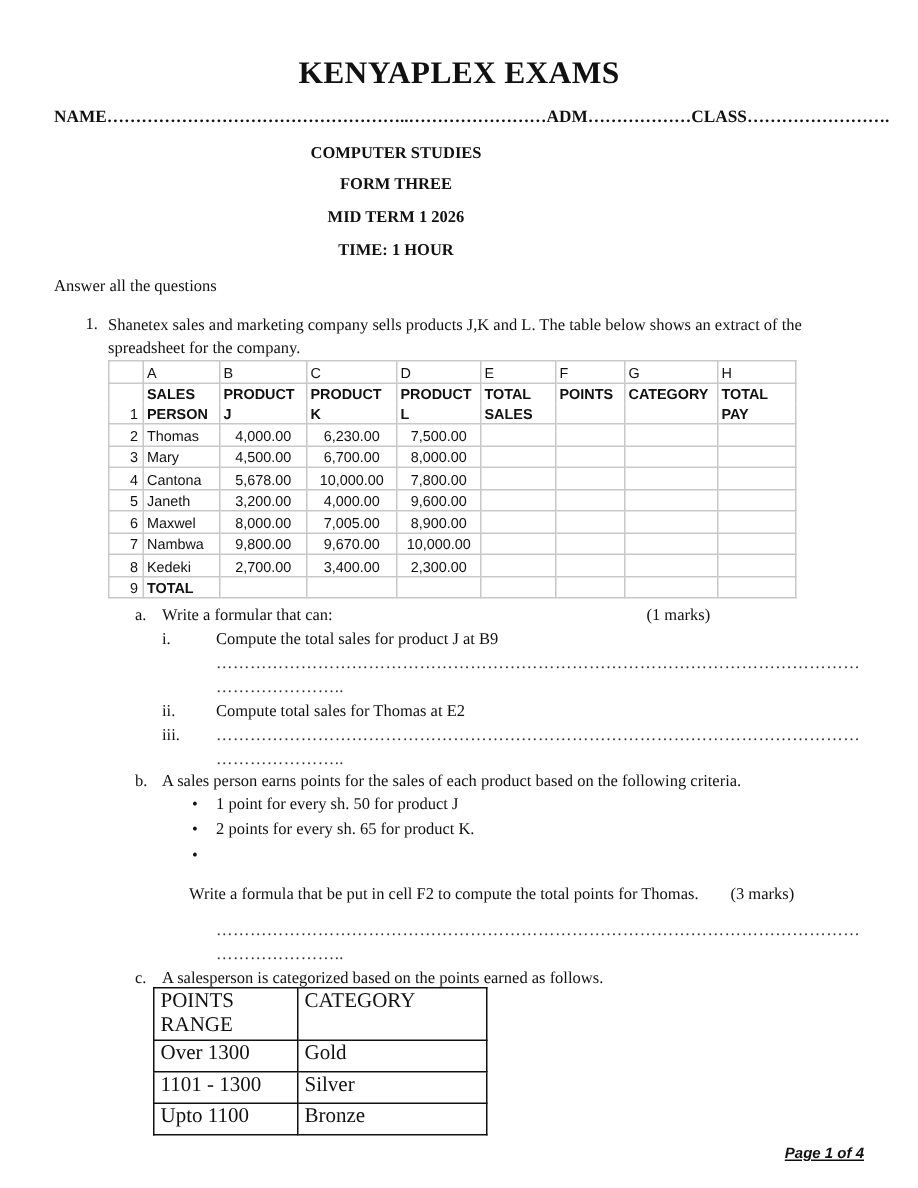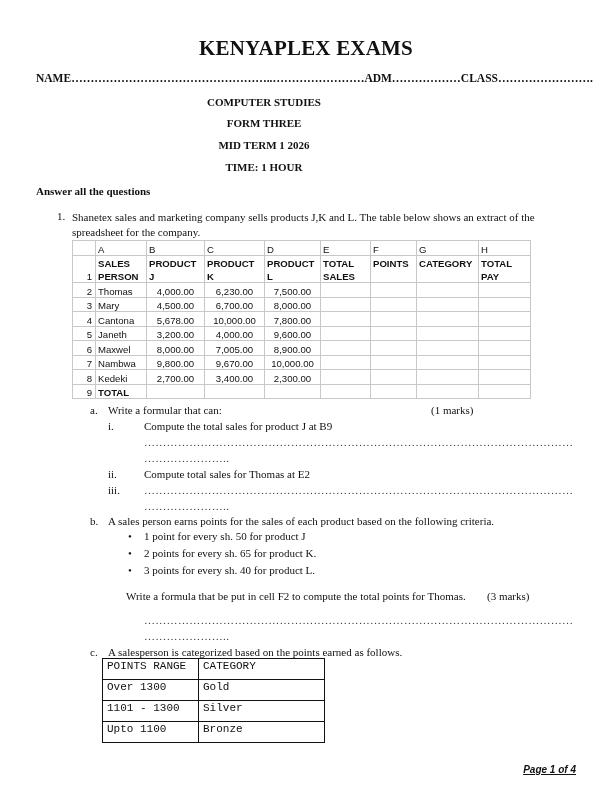--- a/index.html
+++ b/index.html
@@ -1,36 +1,36 @@
 <!DOCTYPE html>
 <html><head>
 <meta charset="utf-8">
 <style>
   html, body { margin:0; padding:0; background:#ffffff; }
   body { width:612px; height:792px; position:relative; overflow:hidden; color:#111; font-family:"Liberation Serif", serif; }
   .abs { position:absolute; }
   .title { left:0; width:612px; top:36px; text-align:center; font-weight:bold; font-size:21px; letter-spacing:0.2px; }
   .nameline { left:36px; top:72px; font-size:11.5px; white-space:nowrap;font-weight:bold; }
   .hdr { left:0; width:528px; text-align:center; font-weight:bold; font-size:11px; }
-  .instr { left:36px; top:185px; font-weight:bold; font-size:11px; }
+  .instr { left:36px; top:185px; font-weight:normal; font-size:11px; }
   .q1num { left:57px; top:210px; font-size:11px; }
   .q1text { left:72px; top:210px; width:500px; font-size:11px; line-height:15px; }
   
   table.sheet { position:absolute; left:72px; top:240px; border-collapse:collapse; font-family:"Liberation Sans", sans-serif; font-size:9.6px; }
   table.sheet td { border:1px solid #c8c8c8; padding:0 2px; height:13.5px; vertical-align:bottom; white-space:nowrap; }
   table.sheet td.rn { text-align:right; padding-right:3px; }
   table.sheet td.num { text-align:center; }
   table.sheet td.b { font-weight:bold; }
   table.sheet tr.h1 td { height:13px; }
   .txt { font-size:11px; white-space:nowrap; }
   .dots { font-size:11px; white-space:nowrap; overflow:hidden; color:#333; letter-spacing:0.3px; }
   ul.crit { position:absolute; left:128px; top:528px; margin:0; padding:0; list-style:none; font-size:11px; }
   ul.crit li { height:17px; line-height:17px; position:relative; padding-left:16px; }
   ul.crit li .bul { position:absolute; left:0; top:0; }
-  table.cat { position:absolute; left:102px; top:658px; border-collapse:collapse; font-size:11px;font-family:Liberation Mono, monospace; }
+  table.cat { position:absolute; left:102px; top:658px; border-collapse:collapse; font-size:14px; }
   table.cat td { border:1px solid #111; padding:1px 4px; height:18px; vertical-align:top; }
   .pageno { right:36px; top:764px; font-family:"Liberation Sans", sans-serif; font-weight:bold; font-style:italic; font-size:10px;text-decoration:underline; }
 </style>
 </head>
 <body>
 
 <div class="abs title">KENYAPLEX EXAMS</div>
 <div class="abs nameline">NAME……………………………………………..……………………ADM………………CLASS…………………….</div>
 <div class="abs hdr" style="top:96px">COMPUTER STUDIES</div>
 <div class="abs hdr" style="top:117px">FORM THREE</div>
@@ -192,21 +192,21 @@
 <div class="abs txt" style="left:144px; top:468px">Compute total sales for Thomas at E2</div>
 <div class="abs txt" style="left:108px; top:484px">iii.</div>
 <div class="abs dots" style="left:144px; top:484px; width:432px">……………………………………………………………………………………………………</div>
 <div class="abs dots" style="left:144px; top:500px; width:90px">…………………..</div>
 
 <div class="abs txt" style="left:90px; top:515px">b.</div>
 <div class="abs txt" style="left:108px; top:515px">A sales person earns points for the sales of each product based on the following criteria.</div>
 <ul class="crit">
   <li><span class="bul">•</span><span>1 point for every sh. 50 for product J</span></li>
   <li><span class="bul">•</span><span>2 points for every sh. 65 for product K.</span></li>
-  <li><span class="bul">•</span><span>3 points for every sh. 40 for product L.</span></li>
+  <li><span class="bul">•</span></li>
 </ul>
 <div class="abs txt" style="left:126px; top:590px">Write a formula that be put in cell F2 to compute the total points for Thomas.</div>
 <div class="abs txt" style="left:487px; top:590px">(3 marks)</div>
 <div class="abs dots" style="left:144px; top:614px; width:432px">……………………………………………………………………………………………………</div>
 <div class="abs dots" style="left:144px; top:630px; width:90px">…………………..</div>
 
 <div class="abs txt" style="left:90px; top:646px">c.</div>
 <div class="abs txt" style="left:108px; top:646px">A salesperson is categorized based on the points earned as follows.</div>
 <table class="cat">
   <colgroup>

